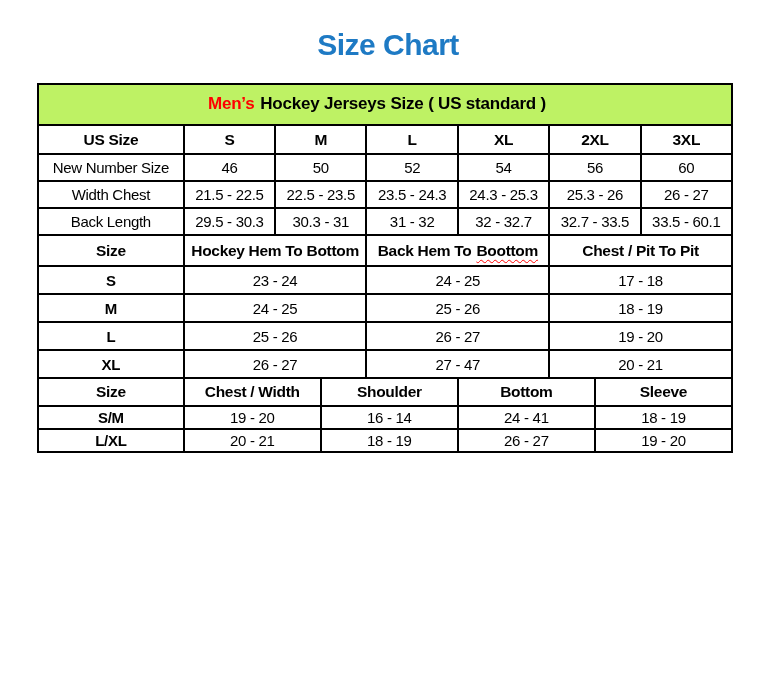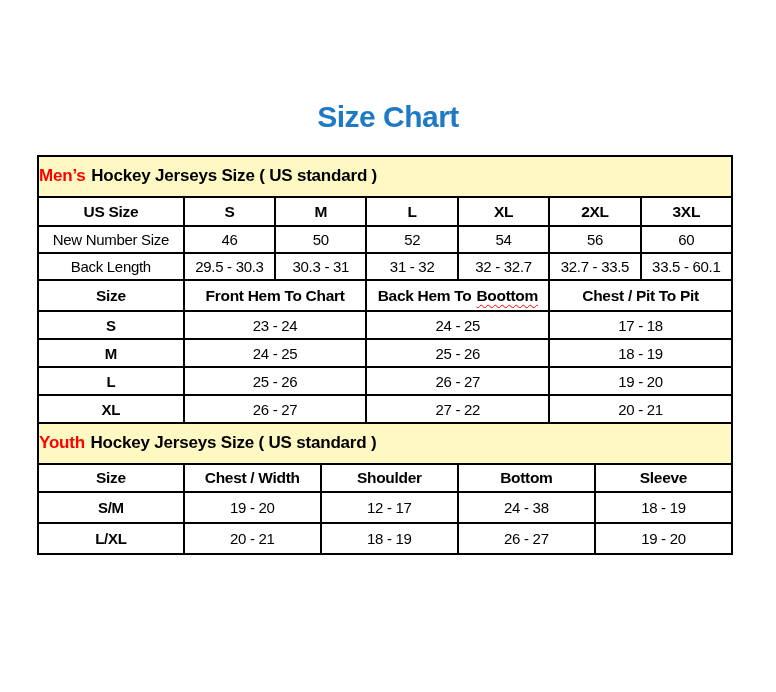--- a/index.html
+++ b/index.html
@@ -3,37 +3,37 @@
 <meta charset="utf-8">
 <style>
   * { margin: 0; padding: 0; box-sizing: border-box; }
   html, body { background: #ffffff; }
   body {
     width: 776px; height: 692px; overflow: hidden;
     font-family: "Liberation Sans", sans-serif;
     color: #000;
   }
   .page-title {
-    margin-top: 100px;
+    margin-top: 28px;
     text-align: center;
     font-size: 30px;
     font-weight: bold;
     color: #1e7ac4;
     letter-spacing: -0.5px;
   }
   .chart-wrap {
     width: 696px;
     margin: 21px 0 0 37px;
   }
   .section { margin-top: -2px; }
   .section:first-child { margin-top: 0; }
   .band {
     border: 2px solid #000;
-    background: #fef9c3;
-    text-align: left;
+    background: #bef264;
+    text-align: center;
     font-weight: bold;
     font-size: 17px;
     padding: 9px 16px 10px 0;
     letter-spacing: -0.2px;
   }
   .band .red { color: #ff0000; }
   .band .band-rest { margin-left: 0.33em; }
   table {
     width: 100%;
     border-collapse: collapse;
@@ -51,21 +51,21 @@
     white-space: nowrap;
   }
   th { font-size: 15.5px; border-radius: 8px; }
   td.plain-label { font-weight: normal; }
   td.bold-label { font-weight: bold; }
   .men th  { height: 29px; }
   .men td  { height: 27px; }
   .women th { height: 31px; }
   .women td { height: 28px; }
   .youth th { height: 28px; }
-  .youth td { height: 31px; }
+  .youth td { height: 23px; }
   .men col.c-label   { width: 21%; }
   .men col.c-data    { width: 13.1666%; }
   .women col.c-label { width: 21%; }
   .women col.c-data  { width: 26.3333%; }
   .youth col.c-label { width: 21%; }
   .youth col.c-data  { width: 19.75%; }
   .wavy {
     margin-left: 0.32em;
     text-decoration: underline;
     text-decoration-style: wavy;
@@ -109,20 +109,29 @@
       <tr>
         <td class="plain-label">New Number Size</td>
         <td>46</td>
         <td>50</td>
         <td>52</td>
         <td>54</td>
         <td>56</td>
         <td>60</td>
       </tr>
       <tr>
+        <td class="plain-label">Width Chest</td>
+        <td>21.5 - 22.5</td>
+        <td>22.5 - 23.5</td>
+        <td>23.5 - 24.3</td>
+        <td>24.3 - 25.3</td>
+        <td>25.3 - 26</td>
+        <td>26 - 27</td>
+      </tr>
+      <tr>
         <td class="plain-label">Back Length</td>
         <td>29.5 - 30.3</td>
         <td>30.3 - 31</td>
         <td>31 - 32</td>
         <td>32 - 32.7</td>
         <td>32.7 - 33.5</td>
         <td>33.5 - 60.1</td>
       </tr>
     </tbody>
       </table>
@@ -132,21 +141,21 @@
     <table class="women">
       <colgroup>
           <col class="c-label">
           <col class="c-data">
           <col class="c-data">
           <col class="c-data">
         </colgroup>
       <tbody>
           <tr>
         <th>Size</th>
-        <th>Front Hem To Chart</th>
+        <th>Hockey Hem To Bottom</th>
         <th><span>Back Hem To</span><span class="wavy">Boottom</span></th>
         <th>Chest / Pit To Pit</th>
       </tr>
       <tr>
         <td class="bold-label">S</td>
         <td>23 - 24</td>
         <td>24 - 25</td>
         <td>17 - 18</td>
       </tr>
       <tr>
@@ -157,52 +166,49 @@
       </tr>
       <tr>
         <td class="bold-label">L</td>
         <td>25 - 26</td>
         <td>26 - 27</td>
         <td>19 - 20</td>
       </tr>
       <tr>
         <td class="bold-label">XL</td>
         <td>26 - 27</td>
-        <td>27 - 22</td>
+        <td>27 - 47</td>
         <td>20 - 21</td>
       </tr>
     </tbody>
       </table>
   </div>
 
   <div class="section">
-    <div class="band">
-      <span class="red">Youth</span><span class="band-rest">Hockey Jerseys Size ( US standard )</span>
-    </div>
     <table class="youth">
       <colgroup>
           <col class="c-label">
           <col class="c-data">
           <col class="c-data">
           <col class="c-data">
           <col class="c-data">
         </colgroup>
       <tbody>
           <tr>
         <th>Size</th>
         <th>Chest / Width</th>
         <th>Shoulder</th>
         <th>Bottom</th>
         <th>Sleeve</th>
       </tr>
       <tr>
         <td class="bold-label">S/M</td>
         <td>19 - 20</td>
-        <td>12 - 17</td>
-        <td>24 - 38</td>
+        <td>16 - 14</td>
+        <td>24 - 41</td>
         <td>18 - 19</td>
       </tr>
       <tr>
         <td class="bold-label">L/XL</td>
         <td>20 - 21</td>
         <td>18 - 19</td>
         <td>26 - 27</td>
         <td>19 - 20</td>
       </tr>
     </tbody>

